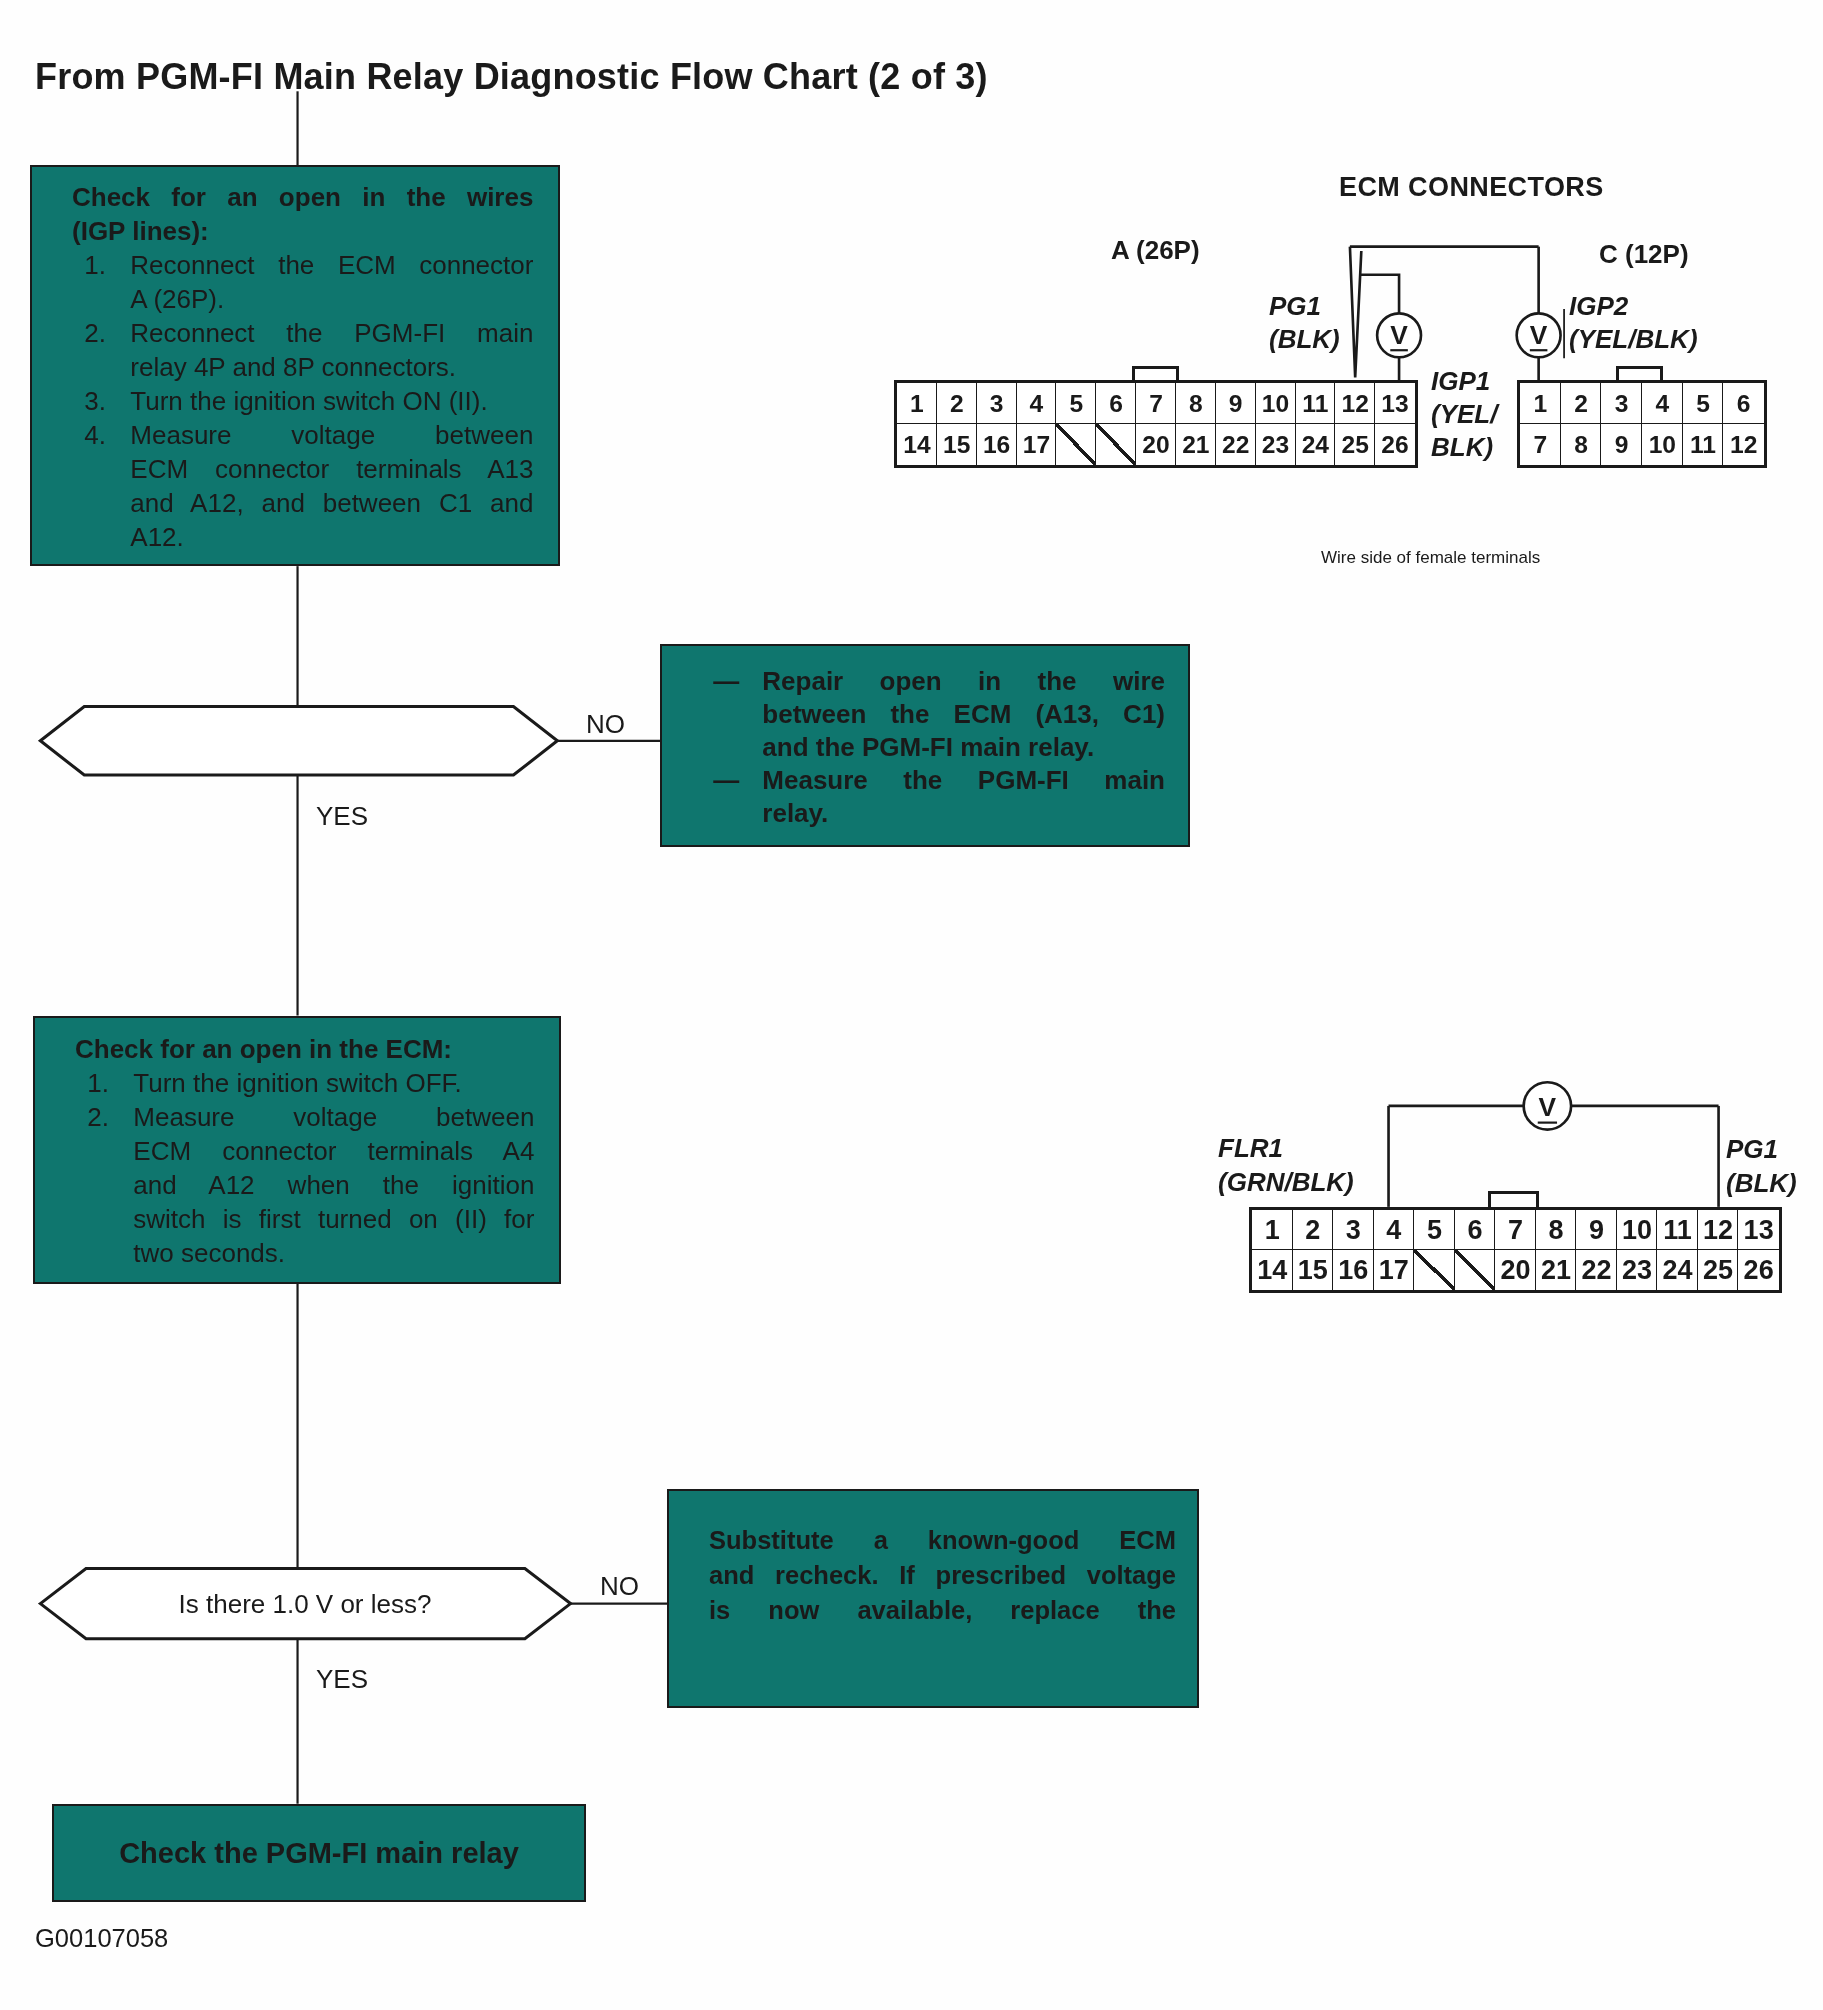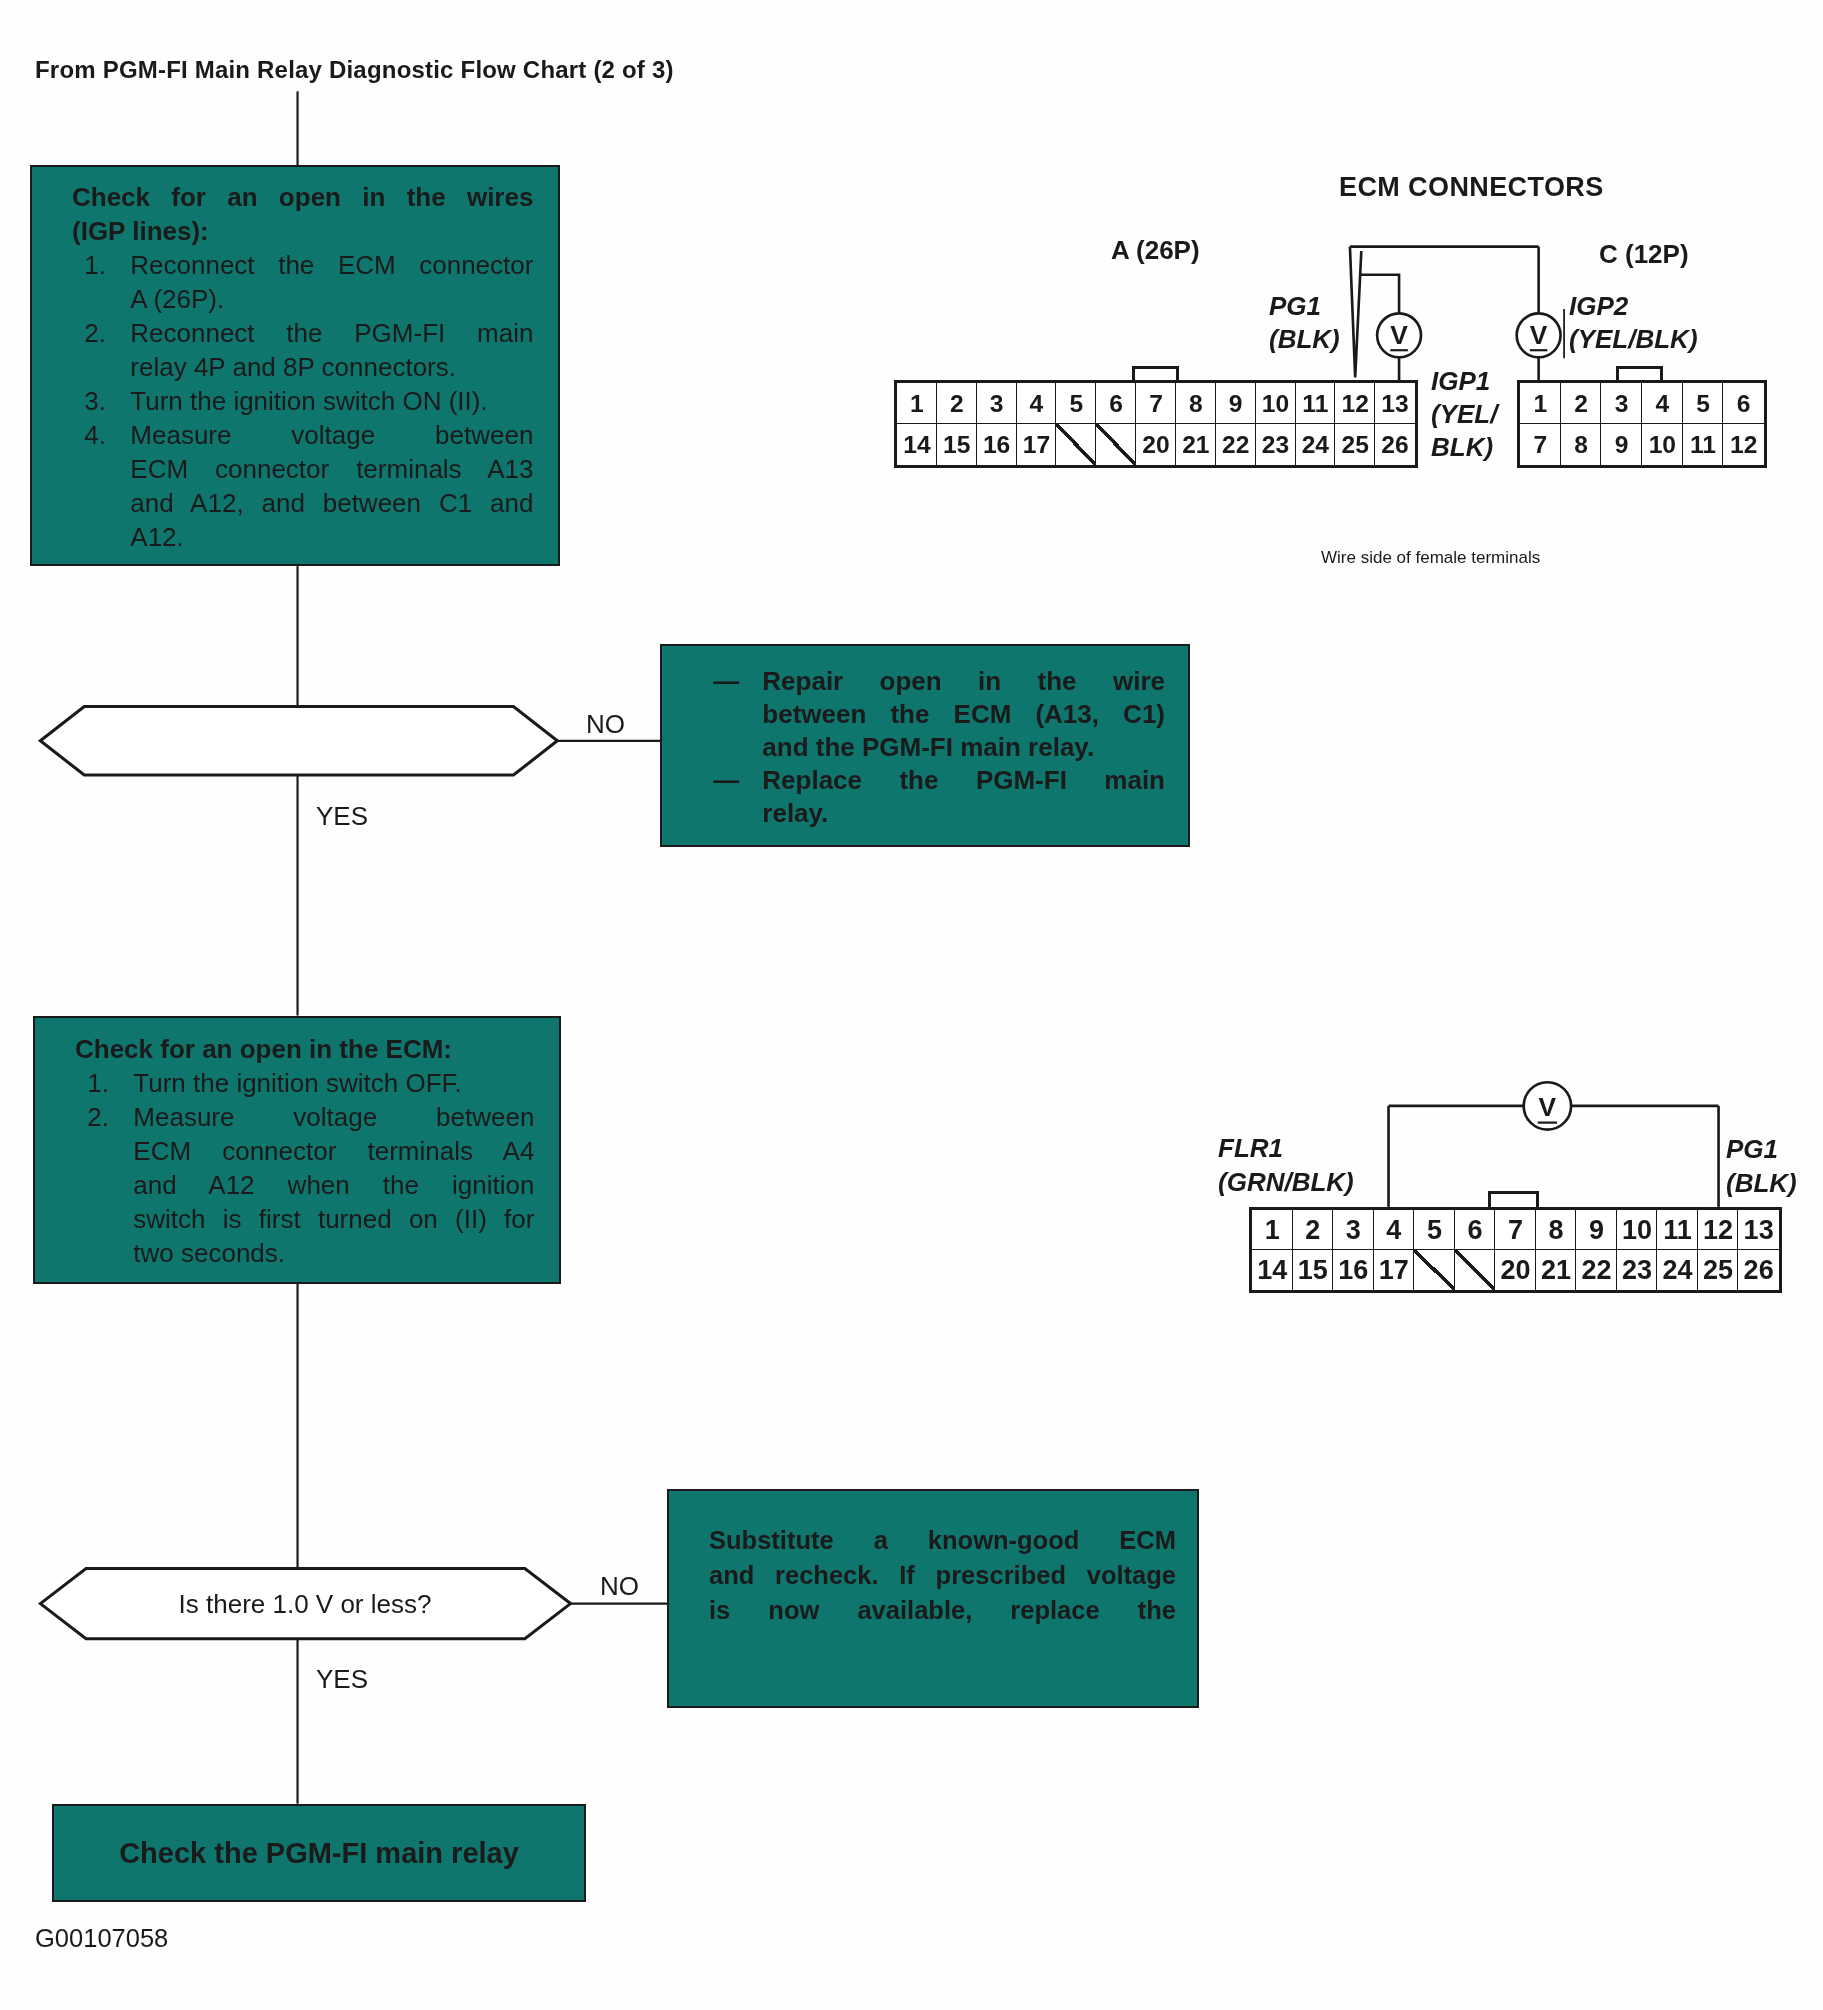--- a/index.html
+++ b/index.html
@@ -1,20 +1,20 @@
 <!DOCTYPE html>
 <html style="font-size:14px"><head>
 <meta charset="utf-8">
 <style>
   html,body{margin:0;padding:0;background:#e8e8e8;}
   .page{position:relative;width:1823px;height:2010px;background:#fefefe;
         font-family:"Liberation Sans","DejaVu Sans",sans-serif;color:#1a1a1a;overflow:hidden;}
   .abs{position:absolute;}
   svg.overlay{position:absolute;left:0;top:0;z-index:0;}
-  .title{left:35px;top:56px;font-size:24px;font-weight:bold;letter-spacing:0.2px;white-space:nowrap;}
+  .title{left:35px;top:56px;font-size:36px;font-weight:bold;letter-spacing:0.2px;white-space:nowrap;}
   .stepbox{position:absolute;border:2.6px solid #1a1a1a;background:#0f766e;box-sizing:border-box;z-index:1;}
   #box1{left:30px;top:165px;width:530px;height:401px;padding:13px 24.6px 0 40px;font-size:26px;line-height:34px;}
   #box2{left:33px;top:1016px;width:528px;height:268px;padding:14px 24.6px 0 40px;font-size:26px;line-height:34px;}
   #rbox{left:660px;top:644px;width:530px;height:203px;padding:19.3px 23px 0 39px;font-size:26px;line-height:33px;font-weight:bold;}
   #sbox{left:667px;top:1489px;width:532px;height:219px;padding:32px 21px 0 40px;font-size:25.5px;line-height:35px;font-weight:bold;}
   #box3{left:52px;top:1804px;width:534px;height:98px;display:flex;align-items:center;justify-content:center;
         font-size:29px;font-weight:bold;}
   .bhead{font-weight:bold;}
   .item{display:flex;padding-left:12.3px;}
   .num,.dash{width:46px;flex:none;}
@@ -138,21 +138,21 @@
       <span class="dash">—</span>
       <div class="itext">
           <div class="jline">Repair open in the wire</div>
           <div class="jline">between the ECM (A13, C1)</div>
           <div>and the PGM-FI main relay.</div>
         </div>
     </div>
     <div class="item">
       <span class="dash">—</span>
       <div class="itext">
-          <div class="jline">Replace the PGM-FI main</div>
+          <div class="jline">Measure the PGM-FI main</div>
           <div>relay.</div>
         </div>
     </div>
   </div>
 
   <div class="stepbox" id="box2">
     <div class="bhead">
         <div>Check for an open in the ECM:</div>
       </div>
     <div class="item">

